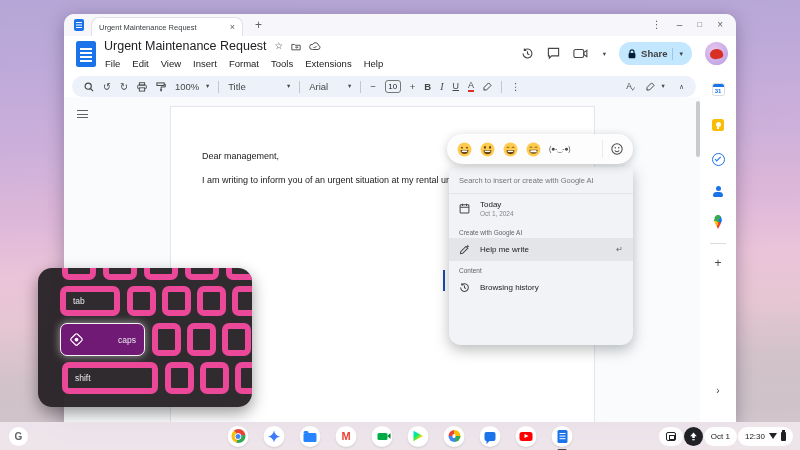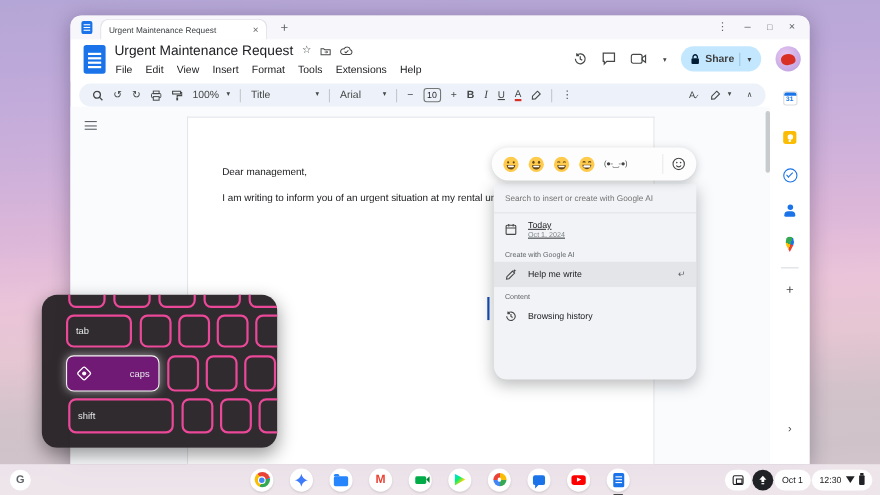--- a/index.html
+++ b/index.html
@@ -97,30 +97,30 @@
   .epick{margin-left:auto;display:flex;align-items:center;border-left:1px solid #e8eaed;padding-left:8px;height:18px;color:#444746;}
   
   .atmenu{position:absolute;left:449px;top:167px;width:184px;height:178px;background:#f2f3f6;
     border-radius:3px 3px 12px 12px;box-shadow:0 5px 14px rgba(60,64,67,.35);overflow:hidden;z-index:39;}
   .searchrow{height:27px;display:flex;align-items:center;padding:0 10px;border-bottom:1px solid #e2e4e8;}
   .searchrow input{border:none;outline:none;background:transparent;font-size:7.5px;color:#5f6368;
     width:100%;padding:0;font-family:inherit;caret-color:#1a73e8;}
   .mi{display:flex;align-items:center;gap:10px;padding:0 10px;height:23px;color:#3c4043;}
   .mi .milbl{font-size:8px;color:#202124;}
   .mi.two{height:29px;}
-  .milines{display:flex;flex-direction:column;gap:1px;text-decoration:underline;}
+  .milines{display:flex;flex-direction:column;gap:1px;}
   .misub{font-size:6.5px;color:#80868b;}
   .msection{font-size:6.5px;color:#5f6368;padding:6px 10px 2px;}
   .mi.hl{background:#e3e5e9;}
   .enterkey{margin-left:auto;font-size:8px;color:#5f6368;}
   .caret-doc{position:absolute;left:443px;top:270px;width:2px;height:21px;background:#1348a8;z-index:41;}
   
   .kbd{position:absolute;left:38px;top:268px;width:214px;height:139px;background:rgba(41,36,40,.97);
     border-radius:14px;overflow:hidden;box-shadow:0 6px 16px rgba(0,0,0,.4);z-index:60;}
-  .key{position:absolute;border:2px solid #ec4899;border-radius:7px;color:#e8eaed;font-size:8.5px;
+  .key{position:absolute;border:6px solid #ec4899;border-radius:7px;color:#e8eaed;font-size:8.5px;
     display:flex;align-items:center;padding:0 7px;}
   .key.caps{background:#701a75;border:1.5px solid #f5f3f4;box-shadow:0 0 9px rgba(255,255,255,.55);
     justify-content:space-between;padding:0 8px;}
   
   .shelf{position:absolute;left:0;bottom:0;width:800px;height:28px;background:rgba(240,231,238,.92);
     display:flex;align-items:center;z-index:70;}
   .launcher{position:absolute;left:9px;width:19px;height:19px;border-radius:50%;background:#fff;
     display:flex;align-items:center;justify-content:center;font-size:10px;font-weight:bold;color:#5f6368;}
   .apps{position:absolute;left:50%;transform:translateX(-50%);display:flex;gap:15px;align-items:center;}
   .app{width:21px;height:21px;border-radius:50%;background:#fff;display:flex;align-items:center;

